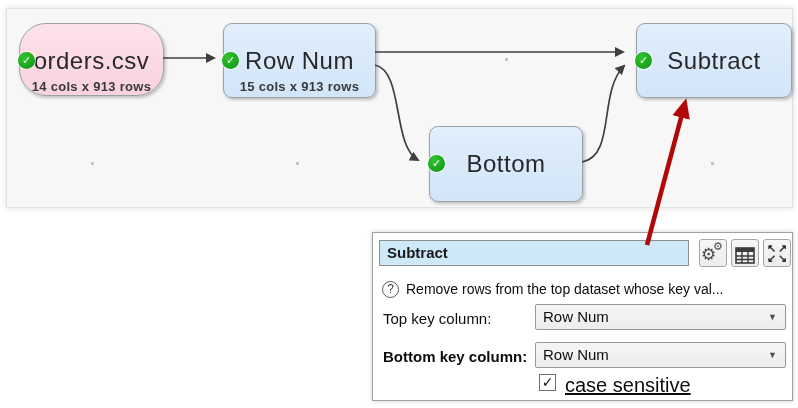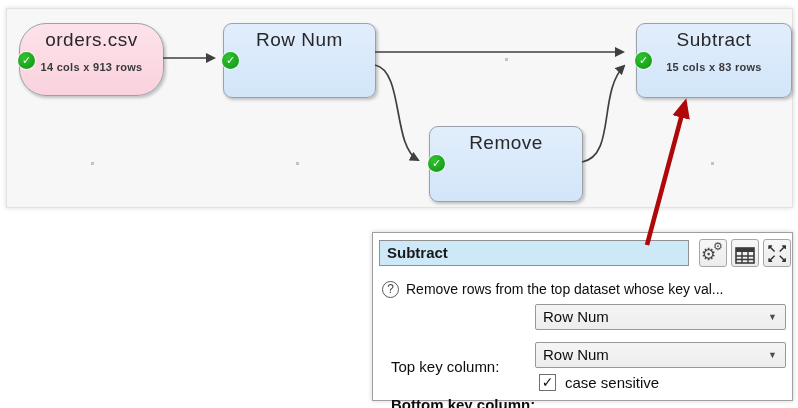--- a/index.html
+++ b/index.html
@@ -14,22 +14,22 @@
     box-shadow:0 0 5px rgba(0,0,0,.14);
   }
   .grid-dot { position:absolute; width:3px; height:3px; background:#c3c3c3; }
 
   .node {
     position:absolute; text-align:center; border:1px solid #9aa1a9;
     box-shadow:1.5px 2px 3px rgba(90,95,100,.35);
   }
   .node.blue { background:linear-gradient(#e1eefc,#d2e5f9); border-radius:9px; }
   .node.pink { background:linear-gradient(#fde2ea,#fad2de); border-radius:27px; }
-  .node-title { font-size:19px; color:#28282a; margin-top:5px; letter-spacing:.5px; }
-  .node-sub   { font-size:11px; color:#39393b; margin-top:10px; font-weight:bold; letter-spacing:.3px; }
+  .node-title { font-size:24px; color:#28282a; margin-top:23px; letter-spacing:.5px; }
+  .node-sub   { font-size:13px; color:#39393b; margin-top:4px; font-weight:bold; letter-spacing:.3px; }
   .badge {
     position:absolute; left:-2px; top:28px; width:17px; height:17px; border-radius:50%;
     background:radial-gradient(circle at 35% 30%, #2fc32f, #109410);
     color:#fff; font-size:11px; font-weight:bold; line-height:17px; text-align:center;
     box-shadow:0 0 0 1px rgba(255,255,255,.7);
   }
 
   .overlay { position:absolute; left:0; top:0; width:798px; height:408px; pointer-events:none; z-index:10; }
 
   
@@ -59,37 +59,37 @@
     font-size:11px; font-weight:bold; line-height:10px; color:#2e2e2e; }
   .expand-grid span { text-align:center; }
 
   .desc-row { position:absolute; left:0; top:46px; width:100%; height:24px; }
   .help-icon {
     position:absolute; left:9px; top:2px; width:17px; height:17px; border:1.4px solid #5a5a5a;
     border-radius:50%; font-size:12px; line-height:15px; text-align:center; color:#3e3e3e;
   }
   .desc-text { position:absolute; left:33px; top:2px; font-size:14px; color:#0d0d0d; white-space:nowrap;text-align:right; }
 
-  .field-label { position:absolute; left:18px; font-size:15px; color:#0d0d0d;margin-top:48px; }
+  .field-label { position:absolute; left:10px; font-size:15px; color:#0d0d0d; }
   .combo {
     position:absolute; left:162px; width:251px; height:26px;
     background:linear-gradient(#f5f5f5,#ededed); border:1px solid #989898; border-radius:2px;
     font-size:15px; color:#0d0d0d; line-height:24px; padding-left:7px; cursor:pointer;
   }
   .combo .caret { position:absolute; right:8px; top:0; font-size:9px; color:#4d4d4d; }
   .lbl-top    { top:77px; }  .combo-top    { top:71px; }
   .lbl-bottom { top:115px;font-weight:bold; } .combo-bottom { top:109px; }
 
   .check-row { position:absolute; left:0; top:140px; width:100%; height:22px; }
   .checkbox {
     position:absolute; left:166px; top:1px; width:17px; height:17px; background:#fff;
     border:1px solid #6f6f6f; font-size:14px; font-weight:bold; color:#111;
     line-height:15px; text-align:center; cursor:pointer;
   }
-  .check-label { position:absolute; left:192px; top:1px; font-size:15px; color:#0d0d0d; }
+  .check-label { position:absolute; left:192px; top:1px; font-size:20px; color:#0d0d0d;text-decoration:underline; }
 
   .ticon { display:block; margin:4px auto 0; }
 </style>
 </head>
 <body>
 
 <div class="page">
 
   <div class="canvas">
     <div class="grid-dot" style="left:84px;top:153px"></div>
@@ -99,31 +99,31 @@
 
     <div class="node pink" style="left:12px;top:14px;width:145px;height:73px">
       <span class="badge">✓</span>
       <div class="node-title">orders.csv</div>
       <div class="node-sub">14 cols x 913 rows</div>
     </div>
 
     <div class="node blue" style="left:216px;top:14px;width:153px;height:75px">
       <span class="badge">✓</span>
       <div class="node-title">Row Num</div>
+      <div class="node-sub">15 cols x 913 rows</div>
     </div>
 
     <div class="node blue" style="left:422px;top:117px;width:154px;height:76px">
       <span class="badge">✓</span>
-      <div class="node-title">Remove</div>
+      <div class="node-title">Bottom</div>
     </div>
 
     <div class="node blue" style="left:629px;top:14px;width:156px;height:75px">
       <span class="badge">✓</span>
       <div class="node-title">Subtract</div>
-      <div class="node-sub">15 cols x 83 rows</div>
     </div>
   </div>
 
   <svg class="overlay" viewBox="0 0 798 408">
     <defs>
       <marker id="ah" markerUnits="userSpaceOnUse" markerWidth="10" markerHeight="10" refX="8" refY="5" orient="auto">
         <path d="M0,0 L10,5 L0,10 Z" fill="#3f3f3f"></path>
       </marker>
       <marker id="ahred" markerUnits="userSpaceOnUse" markerWidth="22" markerHeight="22" refX="15" refY="11" orient="auto">
         <path d="M0,2 L20,11 L0,20 Z" fill="#b00808"></path>

